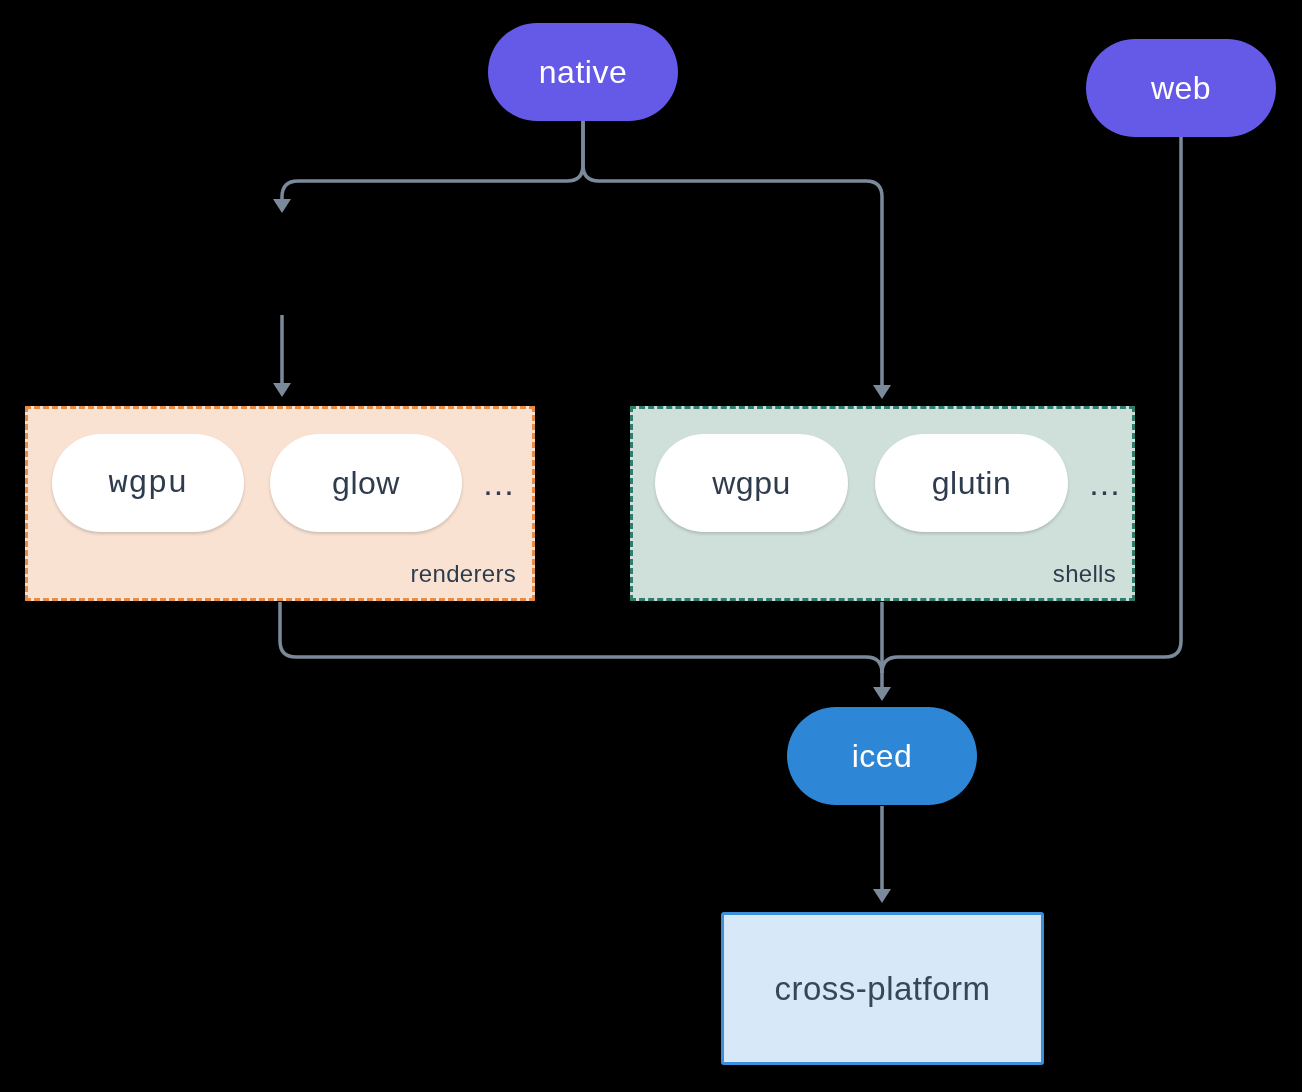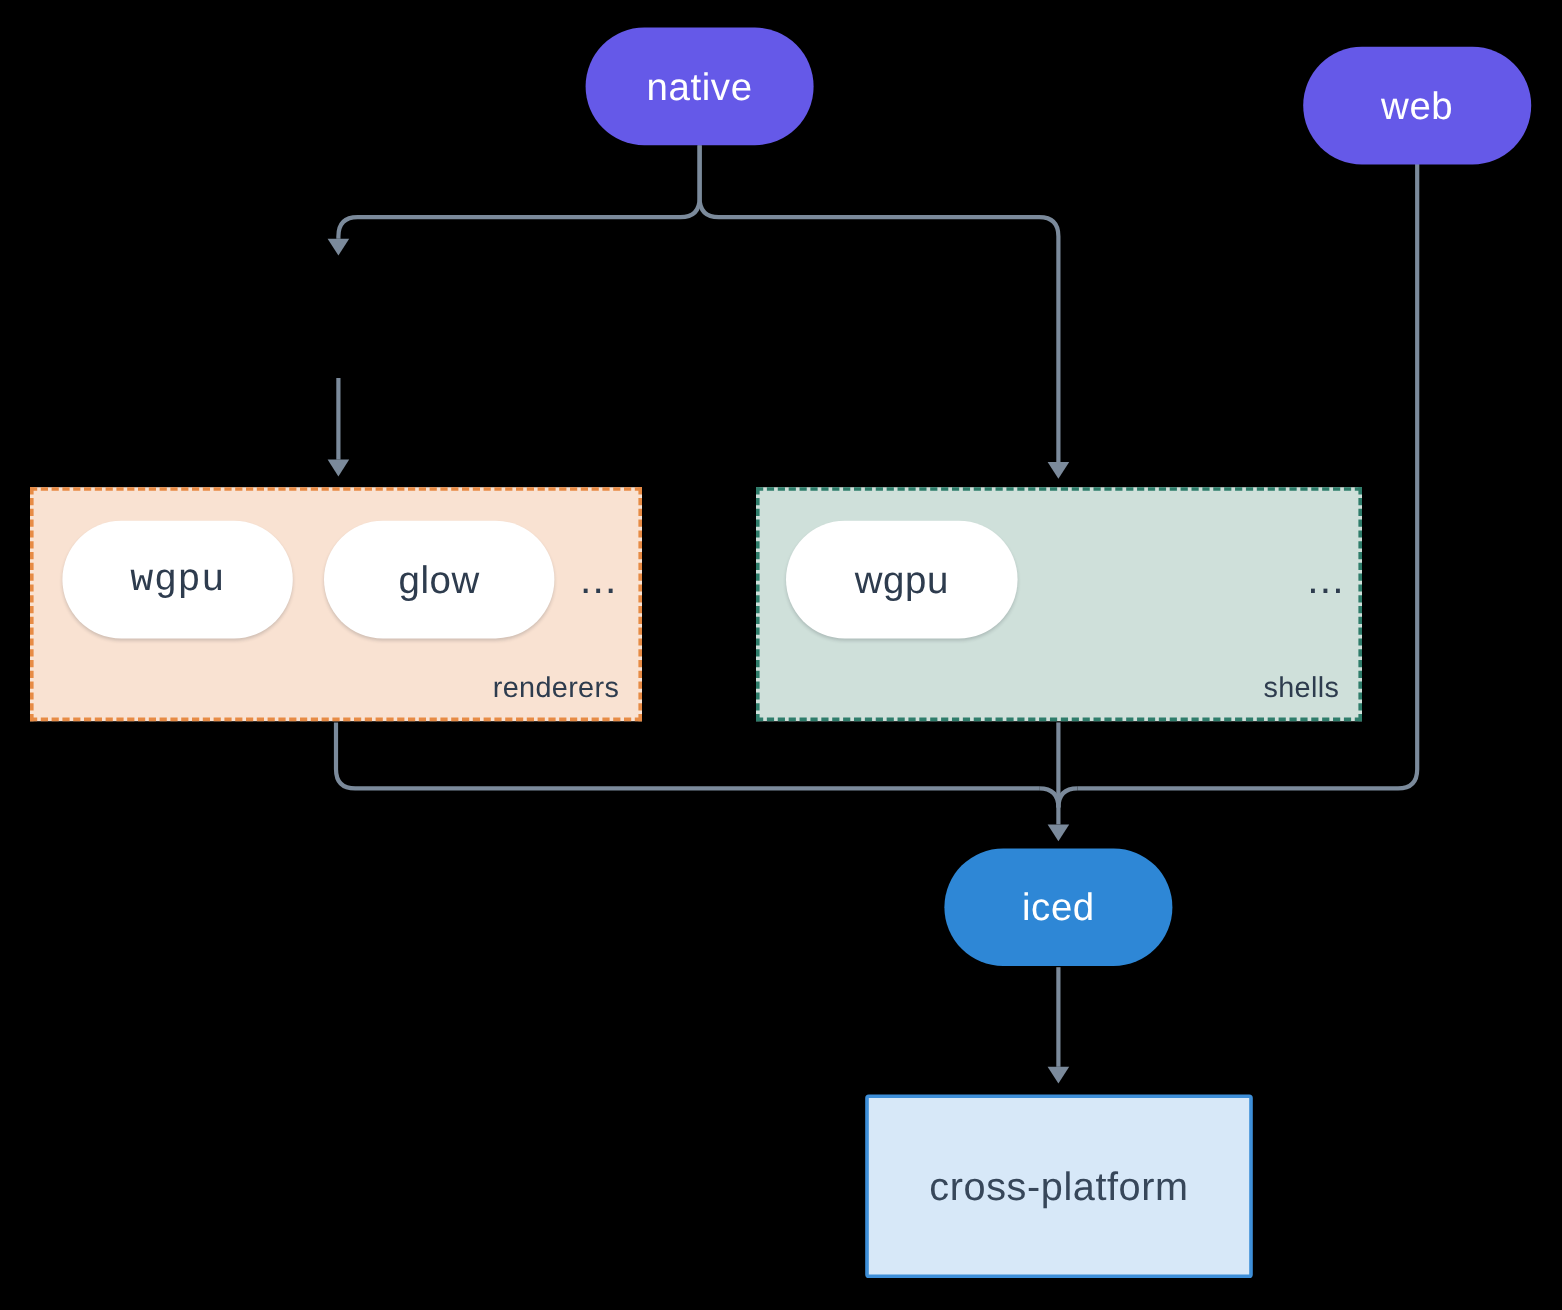--- a/index.html
+++ b/index.html
@@ -115,20 +115,23 @@
       <span>glow</span>
     </div>
     <div class="ellipsis" id="ellipsis-renderers">...</div>
     <div class="group-label">renderers</div>
   </div>
 
   <div class="group-box shells">
     <div class="pill white" id="pill-winit">
       <span>wgpu</span>
     </div>
+    <div class="pill white" id="pill-glutin">
+      <span>glutin</span>
+    </div>
     <div class="ellipsis" id="ellipsis-shells">...</div>
     <div class="group-label">shells</div>
   </div>
 
   <div class="pill blue" id="node-iced">
     <span>iced</span>
   </div>
 
   <div id="node-application">
     <span>cross-platform</span>

